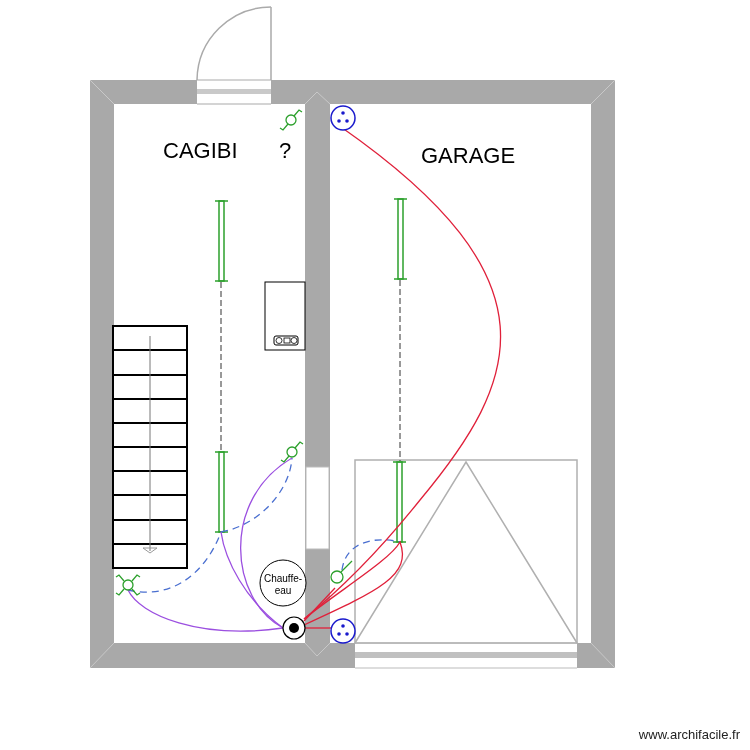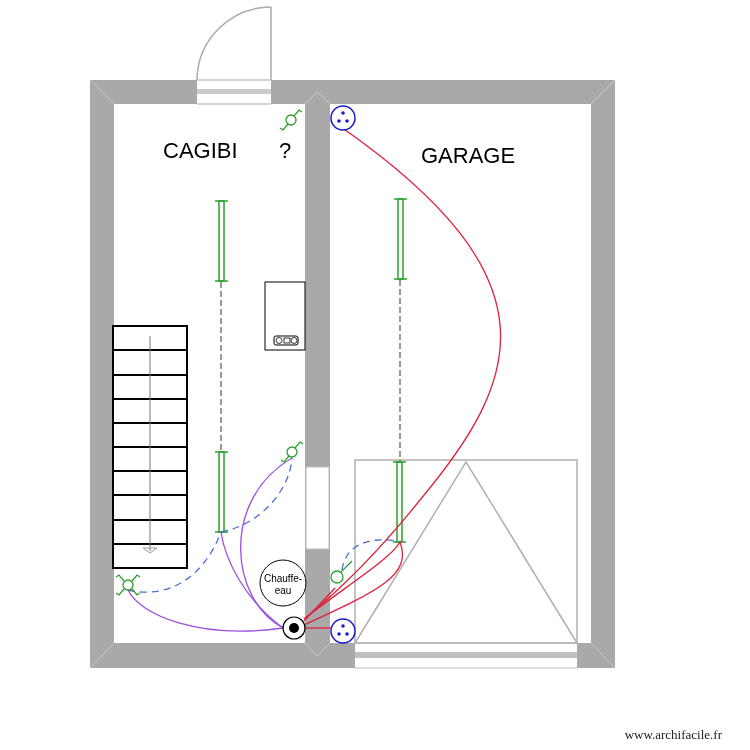--- a/index.html
+++ b/index.html
@@ -1,20 +1,20 @@
 <!DOCTYPE html>
 <html><head>
 <meta charset="utf-8">
 <style>
   html,body{margin:0;padding:0;background:#fff;}
   body{width:750px;height:750px;position:relative;overflow:hidden;font-family:"Liberation Sans",sans-serif;}
   svg{position:absolute;left:0;top:0;}
   .room-label{font-family:"Liberation Sans",sans-serif;font-size:22px;fill:#000;}
   .small-label{font-family:"Liberation Sans",sans-serif;font-size:10px;fill:#000;}
-  .watermark{position:absolute;right:28px;top:727px;font-size:13px;color:#222;font-family:Liberation Serif, serif;}
+  .watermark{position:absolute;right:10px;top:727px;font-size:13px;color:#222;font-family:Liberation Sans, sans-serif;}
 </style>
 </head>
 <body>
 
 <svg width="750" height="750" viewBox="0 0 750 750">
 
   <g>
     <path d="M90,80 H615 V668 H90 Z M114,104 V643 H305 V104 Z M330,104 V643 H591 V104 Z" fill="#a9a9a9" fill-rule="evenodd"></path>
 
     <line x1="90" y1="80" x2="114" y2="104" stroke="#c8c8c8" stroke-width="1"></line>

